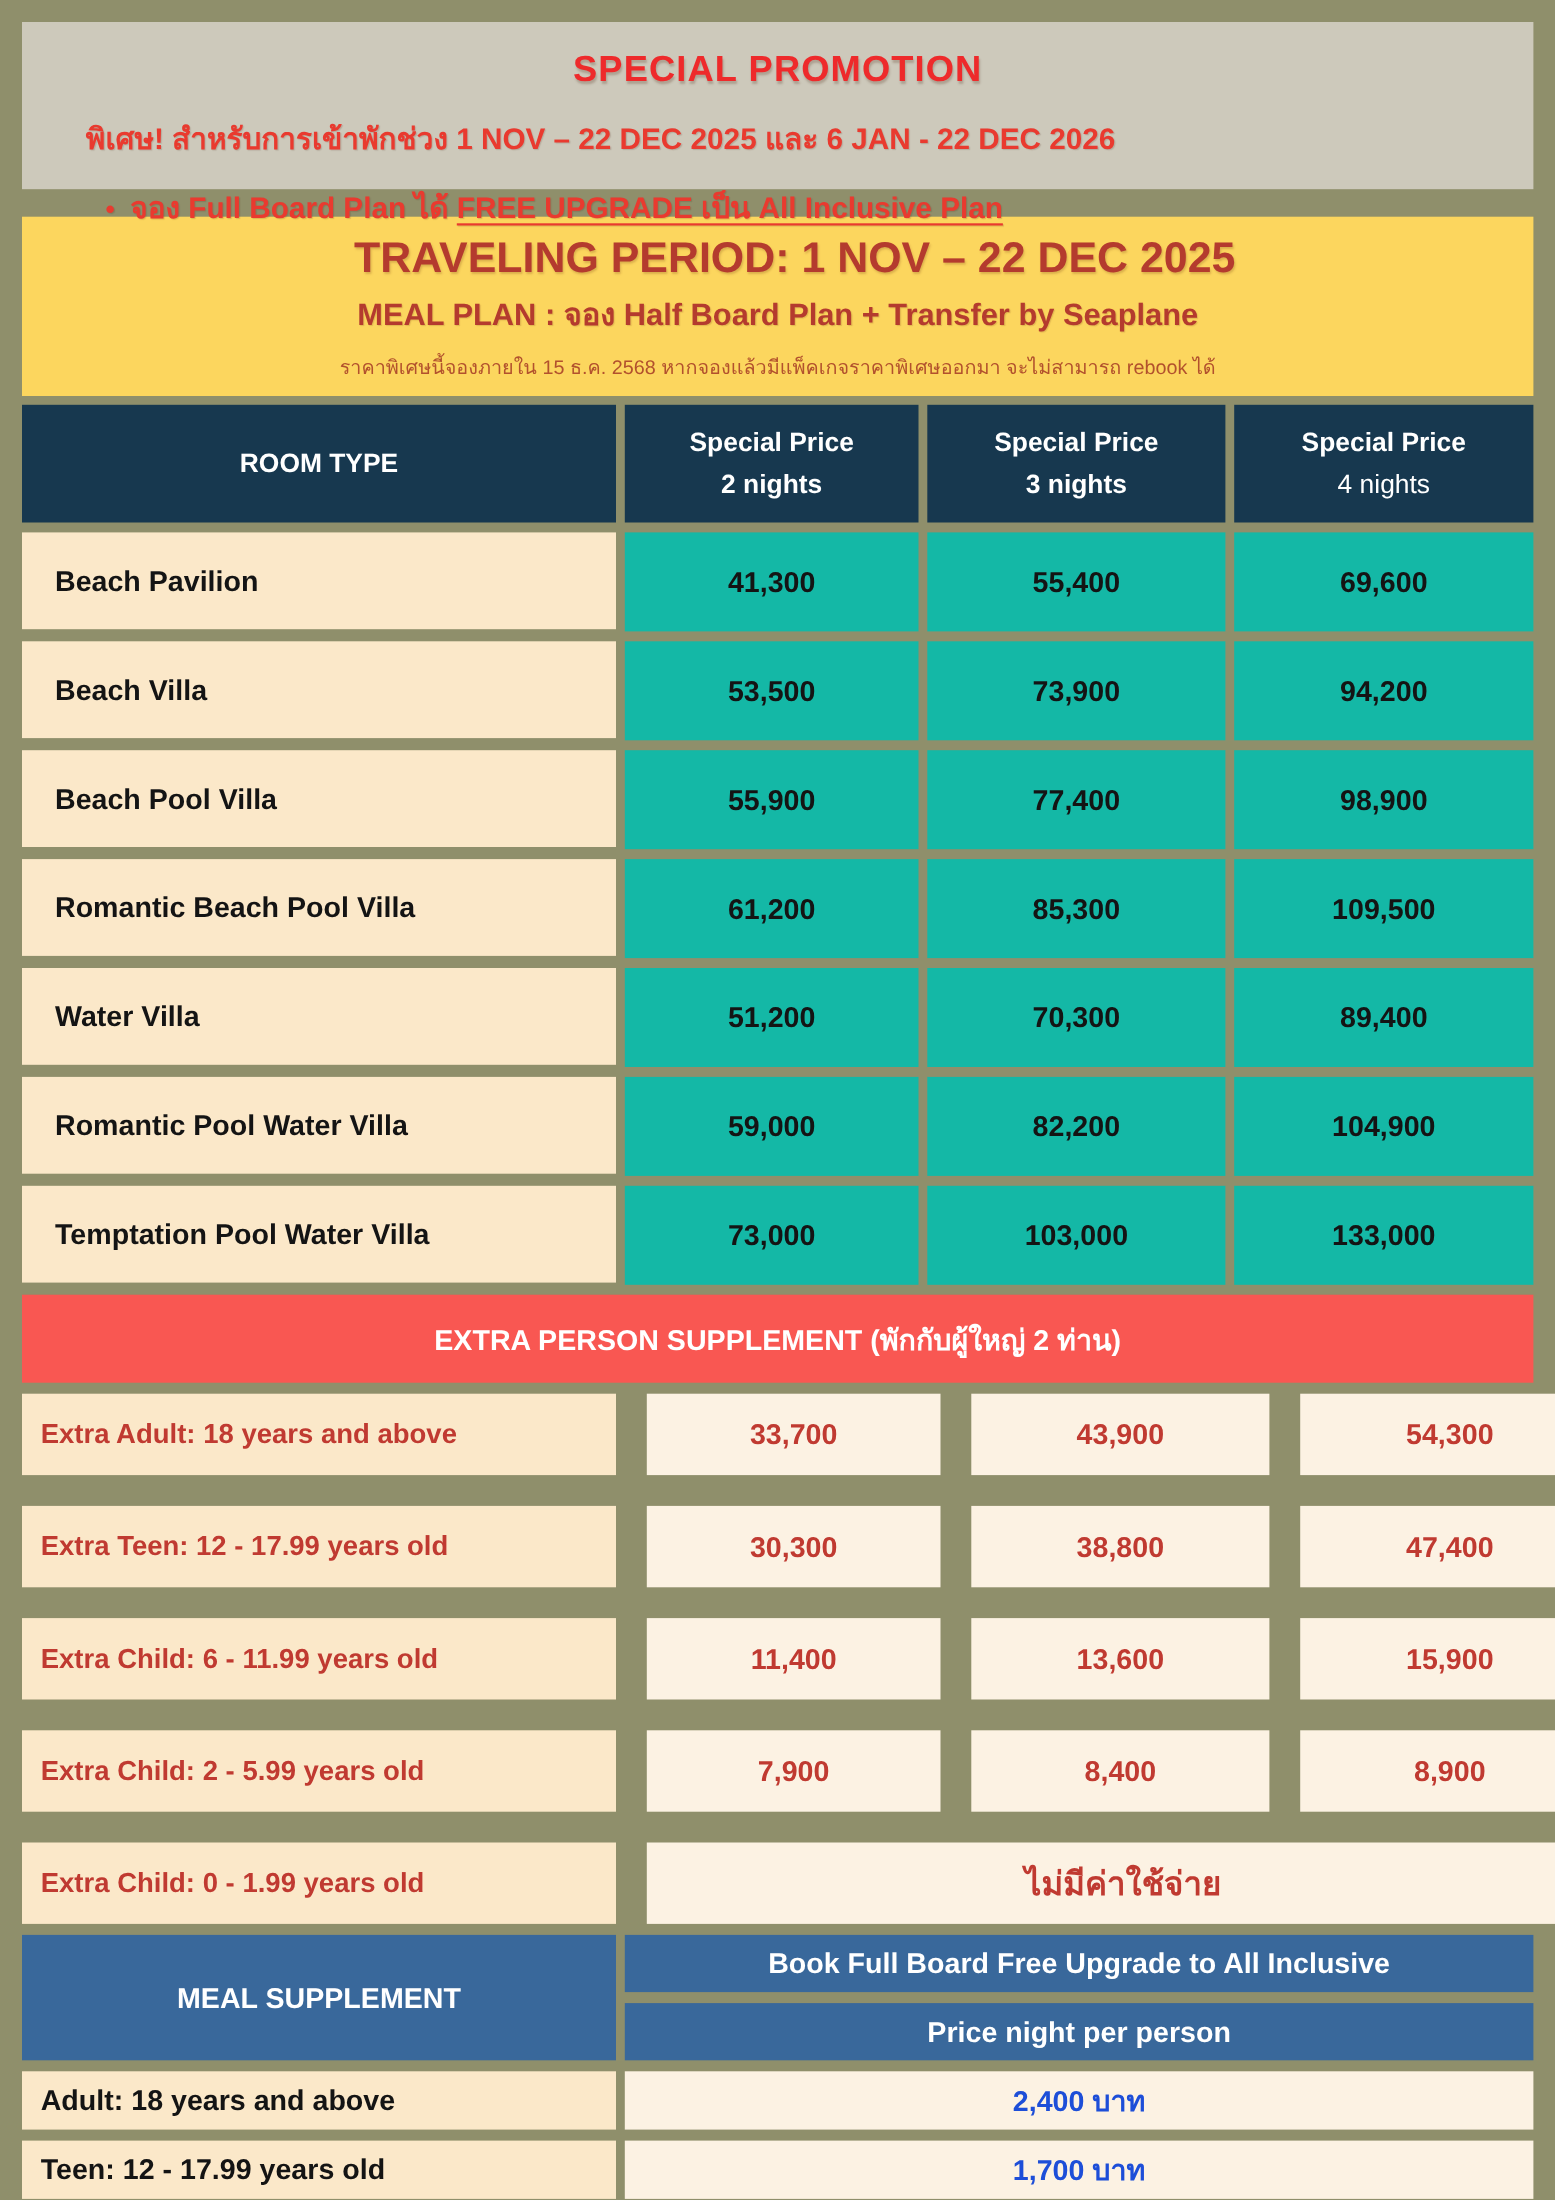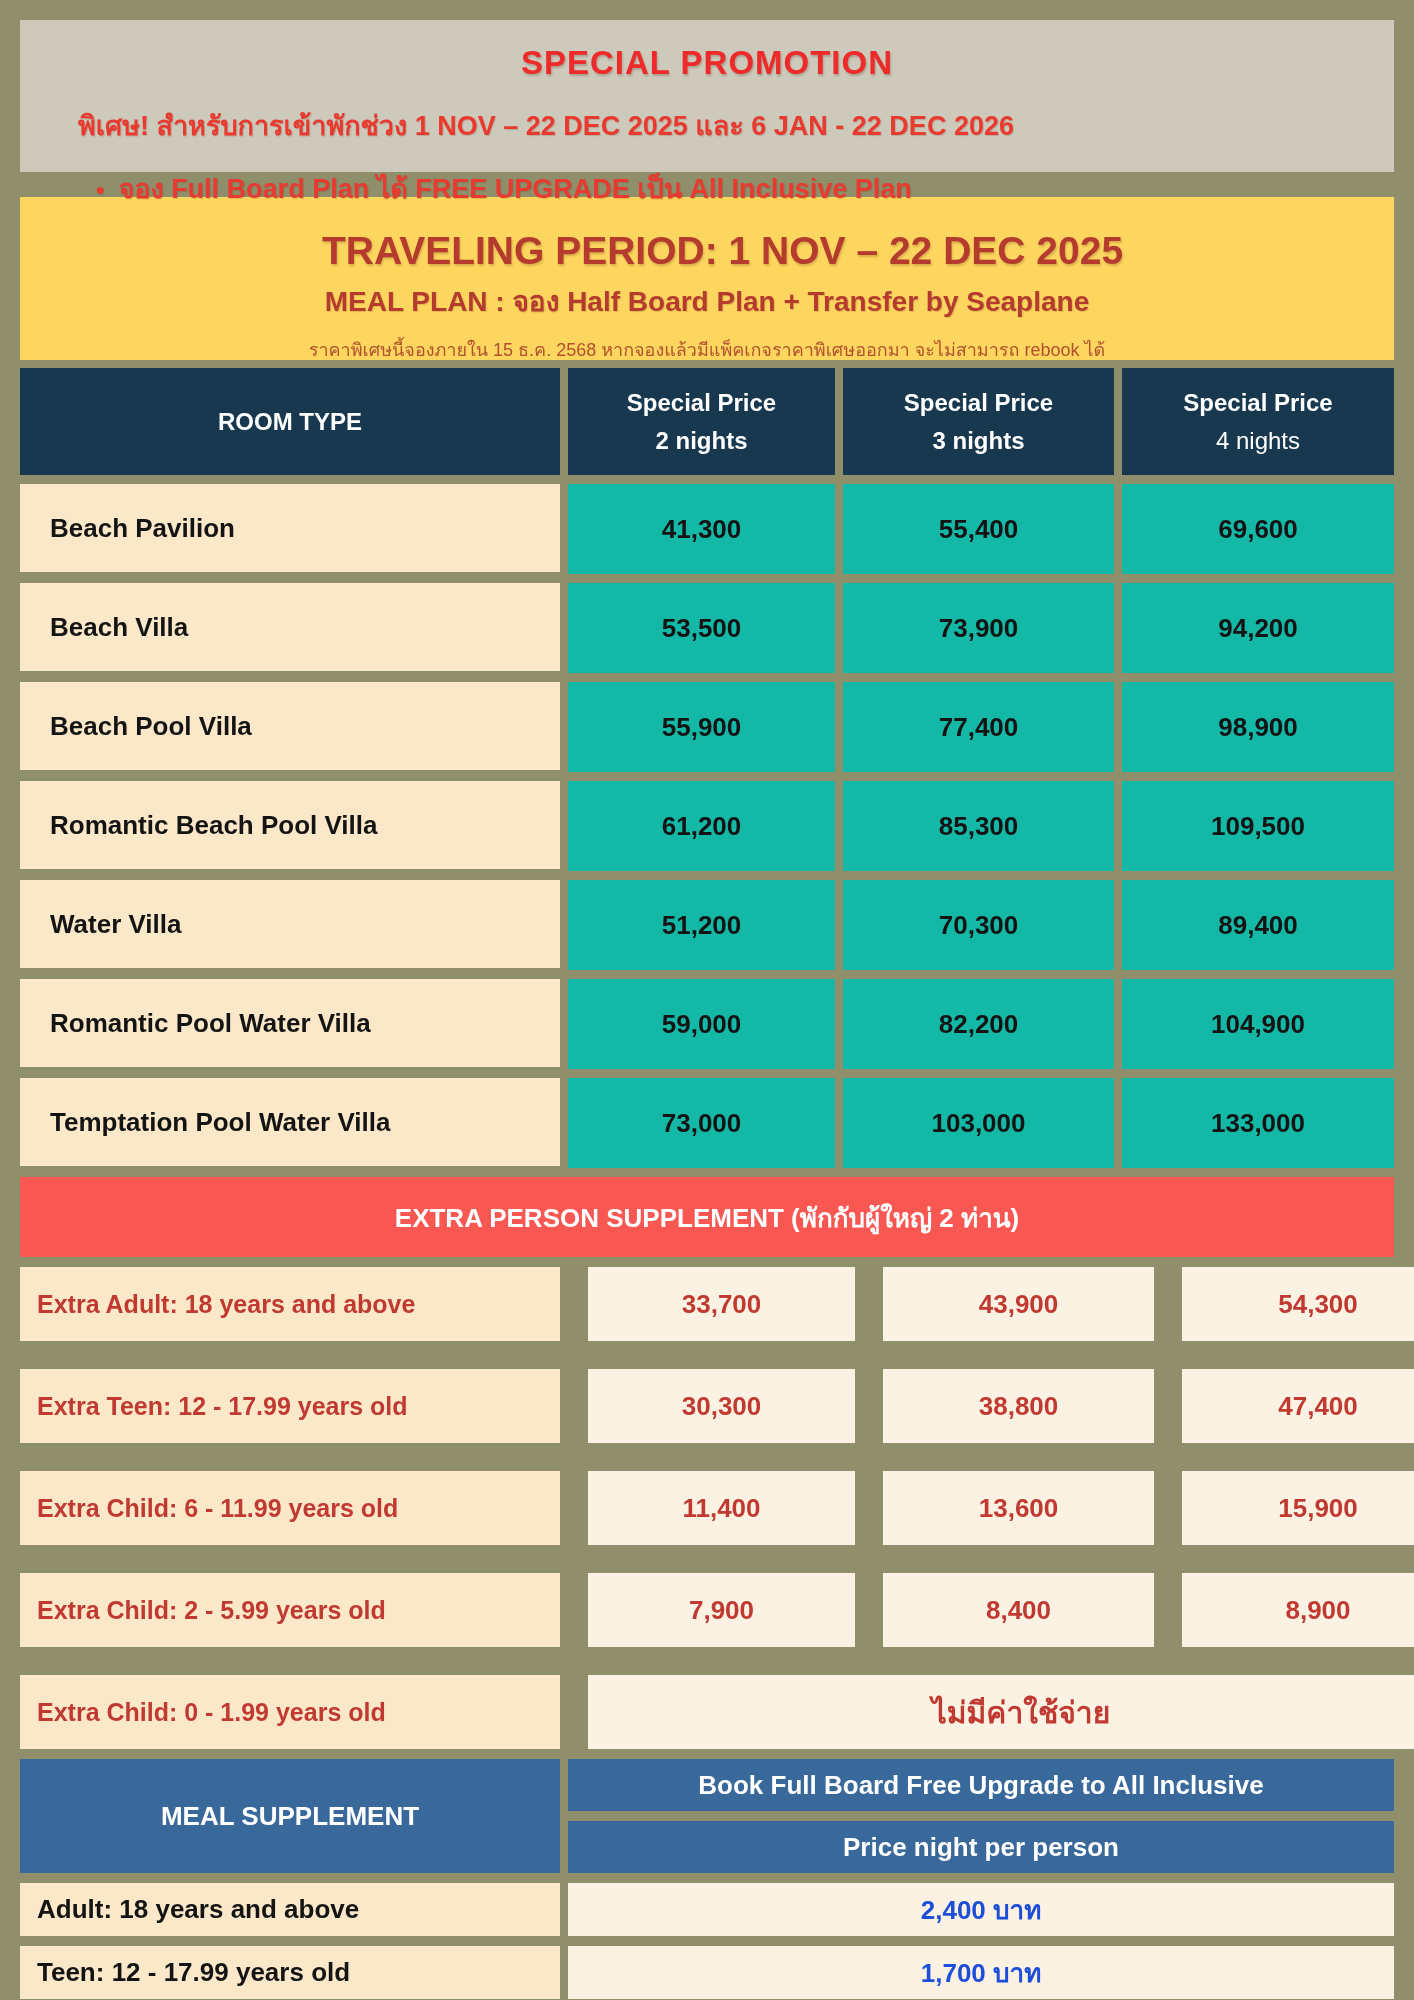--- a/index.html
+++ b/index.html
@@ -32,34 +32,34 @@
     text-shadow: 1px 1px 1px rgba(80,40,20,0.18);
   }
   .promo-bullet {
     display: flex; align-items: baseline;
     font-size: 27px; font-weight: bold;
     color: #e93a2f;
     padding-left: 18px;
     text-shadow: 1px 1px 1px rgba(80,40,20,0.18);
   }
   .bullet-dot { margin-right: 14px; font-size: 24px; }
-  .underlined { text-underline-offset: 5px; }
+  .underlined { text-decoration: underline; text-underline-offset: 5px; }
 
   
   .period {
     background: #fcd65e;
     height: 163px;
     margin-top: 25px;
     text-align: center;
     padding-top: 16px;
   }
   .period-title {
     font-size: 39px; font-weight: bold;
     color: #b43b2e;
-    margin: 16px 0 6px 0;
+    margin: 0 0 6px 0;
     text-shadow: 1px 2px 2px rgba(120,60,20,0.25);
     padding-left: 31px;
   }
   .period-meal {
     font-size: 28px; font-weight: bold;
     color: #b43b2e;
     margin: 0 0 12px 0;
     text-shadow: 1px 1px 1px rgba(120,60,20,0.2);
   }
   .period-note {

